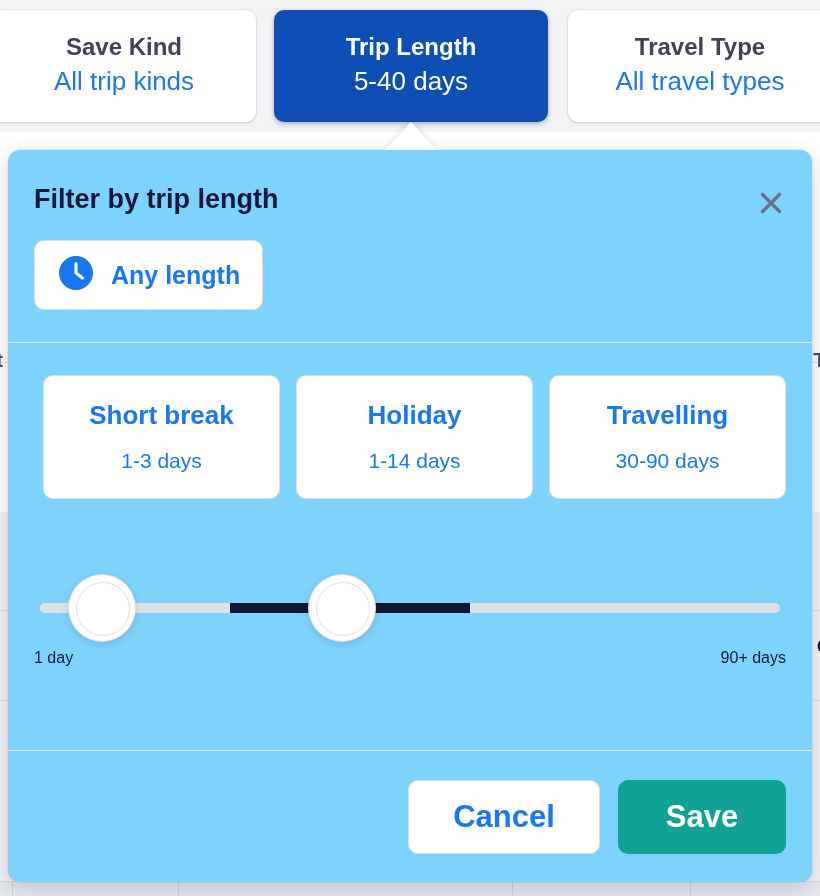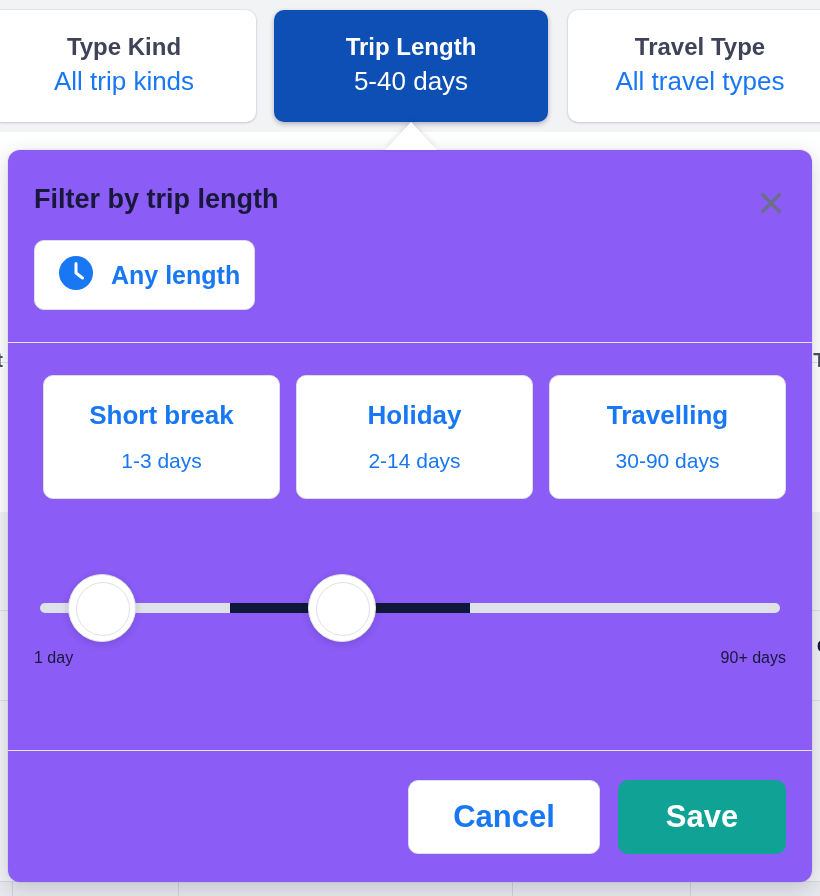--- a/index.html
+++ b/index.html
@@ -173,21 +173,21 @@
     z-index: 3;
   }
 
   
   .dialog {
     position: absolute;
     left: 8px;
     top: 150px;
     width: 804px;
     height: 732px;
-    background: #8b5cf6;
+    background: #7dd3fc;
     border-radius: 12px;
     box-shadow: 0 6px 22px rgba(23,24,59,0.18), 0 0 0 1px rgba(23,24,59,0.05);
     z-index: 2;
     box-sizing: border-box;
     overflow: hidden;
   }
 
   .dialog-header {
     position: relative;
     height: 90px;
@@ -218,21 +218,21 @@
 
   
   .anylength-row {
     padding: 0 26px;
   }
   .chip {
     display: inline-flex;
     align-items: center;
     gap: 16px;
     height: 70px;
-    padding: 0 14px 0 22px;
+    padding: 0 22px 0 22px;
     border: 1px solid #dcdee4;
     border-radius: 10px;
     background: #ffffff;
     cursor: pointer;
     box-sizing: border-box;
   }
   .chip-label {
     font-size: 25px;
     font-weight: bold;
     color: #1877f2;
@@ -397,21 +397,21 @@
     <div class="bg-bottombar"></div>
     <div class="bg-bottom-tick" style="left:12px"></div>
     <div class="bg-bottom-tick" style="left:178px"></div>
     <div class="bg-bottom-tick" style="left:512px"></div>
     <div class="bg-bottom-tick" style="left:690px"></div>
   </div>
 
   <div class="tabbar">
 
     <div class="tab tab-1">
-      <div class="tab-title">Type Kind</div>
+      <div class="tab-title">Save Kind</div>
       <div class="tab-sub">All trip kinds</div>
     </div>
 
     <div class="tab tab-2">
       <div class="tab-title">Trip Length</div>
       <div class="tab-sub">5-40 days</div>
     </div>
 
     <div class="tab tab-3">
       <div class="tab-title">Travel Type</div>
@@ -451,21 +451,21 @@
 
     <div class="presets">
 
       <div class="preset">
         <div class="preset-title">Short break</div>
         <div class="preset-sub">1-3 days</div>
       </div>
 
       <div class="preset">
         <div class="preset-title">Holiday</div>
-        <div class="preset-sub">2-14 days</div>
+        <div class="preset-sub">1-14 days</div>
       </div>
 
       <div class="preset">
         <div class="preset-title">Travelling</div>
         <div class="preset-sub">30-90 days</div>
       </div>
     </div>
 
     <div class="slider-wrap">
       <div class="track"></div>

